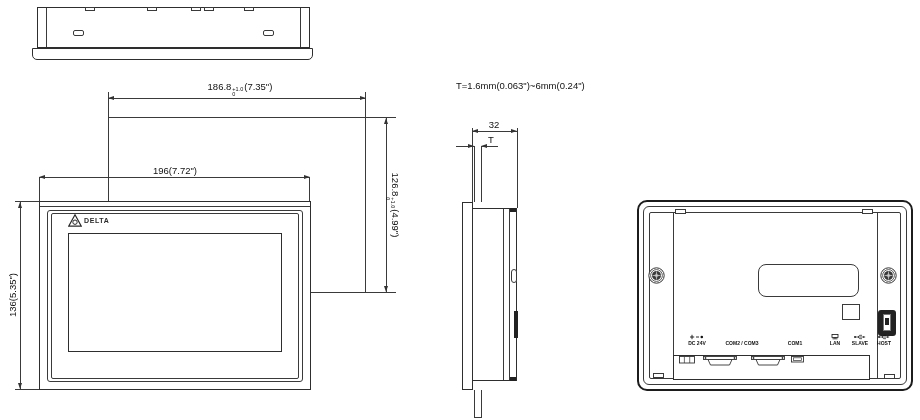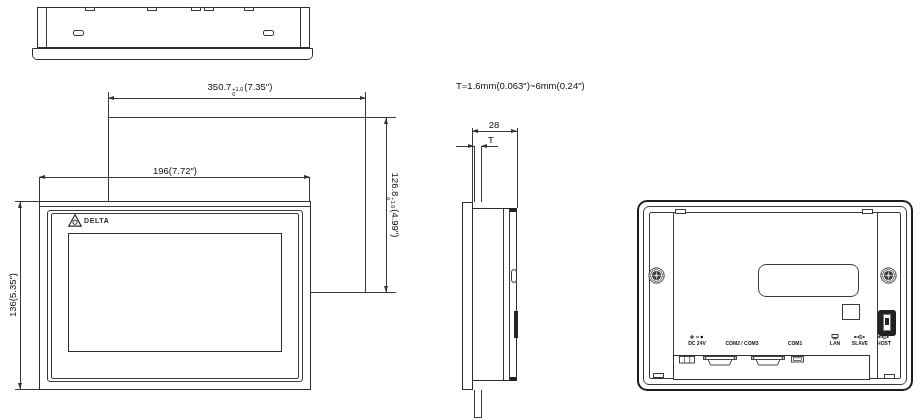--- a/index.html
+++ b/index.html
@@ -92,21 +92,21 @@
     <div class="dlab rot-ccw" style="left:13px;top:295px;">
       <span>136(5.35")</span>
     </div>
   </div>
 
   <div>
     <div class="hl" style="left:108px;top:98px;width:258px;"></div>
     <div class="ar aL" style="left:108px;top:96px;"></div>
     <div class="ar aR" style="left:360px;top:96px;"></div>
     <div class="dlab cc" style="left:240px;top:97px;">
-      <span>350.7</span><span class="tol">
+      <span>186.8</span><span class="tol">
           <span>+1.0</span>
           <span>0</span>
         </span><span>(7.35")</span>
     </div>
   </div>
 
   <div>
     <div class="hl" style="left:366px;top:117px;width:30px;"></div>
     <div class="hl" style="left:366px;top:292px;width:30px;"></div>
     <div class="vl" style="left:386px;top:118px;height:174px;"></div>
@@ -138,21 +138,21 @@
     <div class="vl" style="left:481px;top:390px;height:28px;"></div>
     <div class="hl" style="left:474px;top:417px;width:8px;"></div>
 
     <div>
       <div class="vl" style="left:472px;top:128px;height:74px;"></div>
       <div class="vl" style="left:517px;top:128px;height:80px;"></div>
       <div class="hl" style="left:472px;top:131px;width:45px;"></div>
       <div class="ar aL" style="left:472px;top:129px;"></div>
       <div class="ar aR" style="left:511px;top:129px;"></div>
       <div class="dlab cc" style="left:494px;top:130px;">
-        <span>28</span>
+        <span>32</span>
       </div>
     </div>
 
     <div>
       <div class="hl" style="left:456px;top:146px;width:18px;"></div>
       <div class="hl" style="left:481px;top:146px;width:17px;"></div>
       <div class="ar aR" style="left:468px;top:144px;"></div>
       <div class="ar aL" style="left:481px;top:144px;"></div>
       <div class="dlab cc" style="left:491px;top:145px;">
         <span>T</span>

